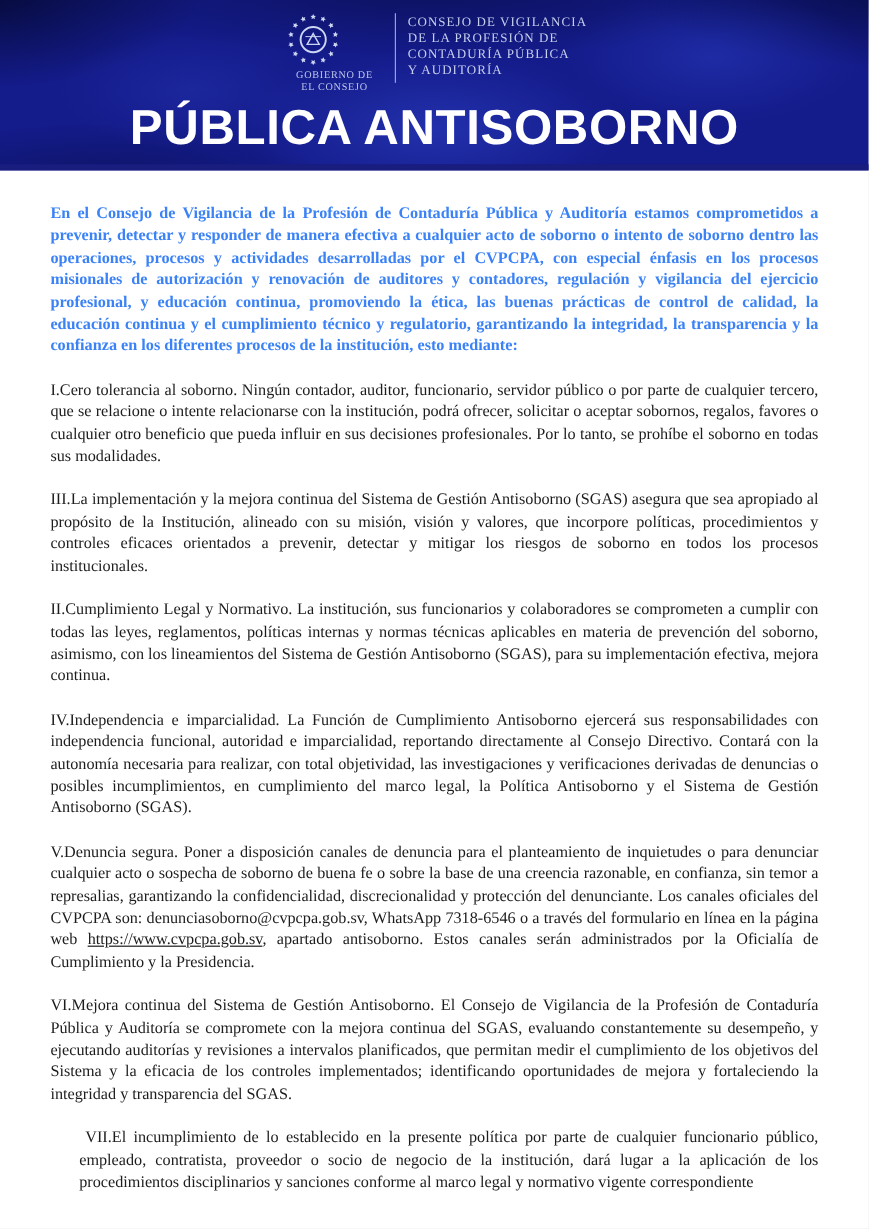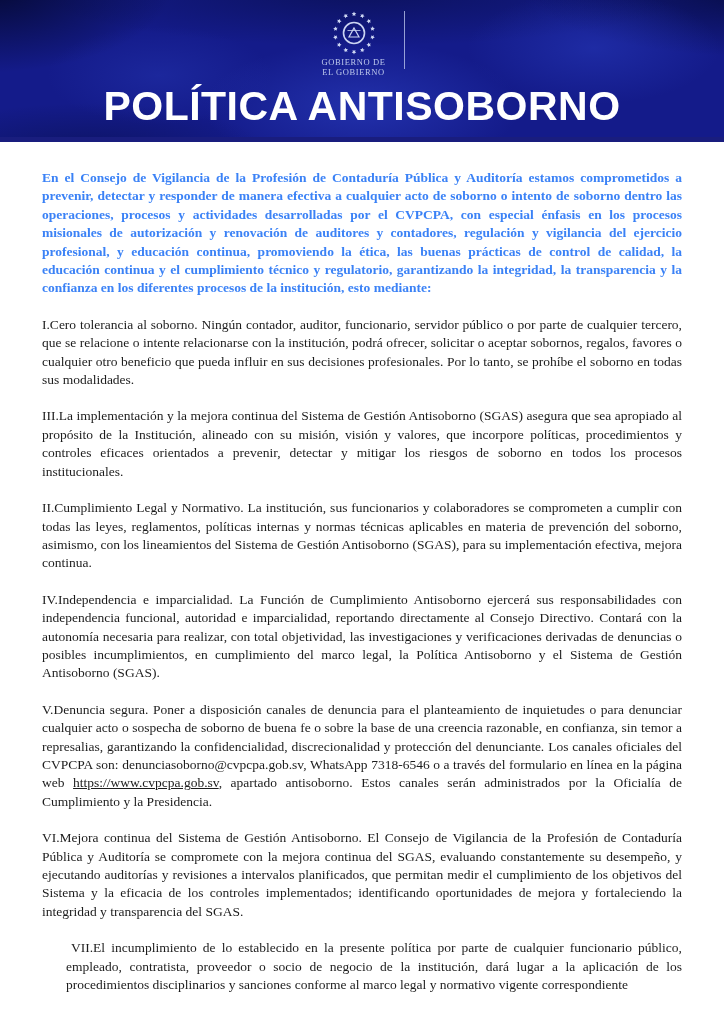--- a/index.html
+++ b/index.html
@@ -22,21 +22,21 @@
       radial-gradient(ellipse 260px 120px at -2% -10%, rgba(3,7,42,.92), transparent 72%),
       radial-gradient(ellipse 300px 90px at 104% -8%, rgba(4,9,52,.80), transparent 75%),
       radial-gradient(ellipse 420px 70px at 50% -6%, rgba(5,10,58,.55), transparent 78%),
       radial-gradient(ellipse 240px 60px at 12% 108%, rgba(6,12,62,.45), transparent 75%);
     color:#fff;
   }
   .brand-row{
     display:flex;justify-content:center;align-items:flex-start;
     padding-top:9px;
   }
-  .seal-block{display:flex;flex-direction:column;align-items:center;width:88px;}
+  .seal-block{display:flex;flex-direction:column;width:88px;}
   .seal-block svg{display:block;}
   .gov-text{
     margin-top:1px;text-align:center;
     font-family:"Liberation Serif", serif;
     font-size:8.5px;line-height:9.5px;letter-spacing:.6px;
     color:#bdc8ec;white-space:pre-line;
   }
   .brand-divider{
     width:1px;height:58px;background:rgba(195,205,240,.75);
     margin:2px 10px 0 6px;flex:none;
@@ -101,28 +101,34 @@
               <use href="#st" transform="rotate(257.1) translate(0,-19)"></use>
               <use href="#st" transform="rotate(282.8) translate(0,-19)"></use>
               <use href="#st" transform="rotate(308.5) translate(0,-19)"></use>
               <use href="#st" transform="rotate(334.2) translate(0,-19)"></use>
             </g>
             <circle cx="0" cy="0" r="10.5" fill="none" stroke="#ccd5f2" stroke-width="1.6"></circle>
             <polygon points="0,-5 5,4 -5,4" fill="none" stroke="#ccd5f2" stroke-width="1.2"></polygon>
             <line x1="-6.5" y1="-2.5" x2="6.5" y2="-2.5" stroke="#ccd5f2" stroke-width="0.8"></line>
           </svg>
         </span>
-        <div class="gov-text"><span>GOBIERNO DE</span><br><span>EL GOBIERNO</span></div>
+        <div class="gov-text"><span>GOBIERNO DE</span><br><span>EL CONSEJO</span></div>
       </div>
 
       <div class="brand-divider"></div>
 
+      <div class="council-name">
+        <div>CONSEJO DE VIGILANCIA</div>
+        <div>DE LA PROFESIÓN DE</div>
+        <div>CONTADURÍA PÚBLICA</div>
+        <div>Y AUDITORÍA</div>
+      </div>
     </div>
 
-    <div class="page-title">POLÍTICA ANTISOBORNO</div>
+    <div class="page-title">PÚBLICA ANTISOBORNO</div>
   </div>
 
   <div class="doc-body">
 
     <p class="intro">En el Consejo de Vigilancia de la Profesión de Contaduría Pública y Auditoría estamos comprometidos a prevenir, detectar y responder de manera efectiva a cualquier acto de soborno o intento de soborno dentro las operaciones, procesos y actividades desarrolladas por el CVPCPA, con especial énfasis en los procesos misionales de autorización y renovación de auditores y contadores, regulación y vigilancia del ejercicio profesional, y educación continua, promoviendo la ética, las buenas prácticas de control de calidad, la educación continua y el cumplimiento técnico y regulatorio, garantizando la integridad, la transparencia y la confianza en los diferentes procesos de la institución, esto mediante:</p>
 
     <p>I.Cero tolerancia al soborno. Ningún contador, auditor, funcionario, servidor público o por parte de cualquier tercero, que se relacione o intente relacionarse con la institución, podrá ofrecer, solicitar o aceptar sobornos, regalos, favores o cualquier otro beneficio que pueda influir en sus decisiones profesionales. Por lo tanto, se prohíbe el soborno en todas sus modalidades.</p>
 
     <p>III.La implementación y la mejora continua del Sistema de Gestión Antisoborno (SGAS) asegura que sea apropiado al propósito de la Institución, alineado con su misión, visión y valores, que incorpore políticas, procedimientos y controles eficaces orientados a prevenir, detectar y mitigar los riesgos de soborno en todos los procesos institucionales.</p>
 

